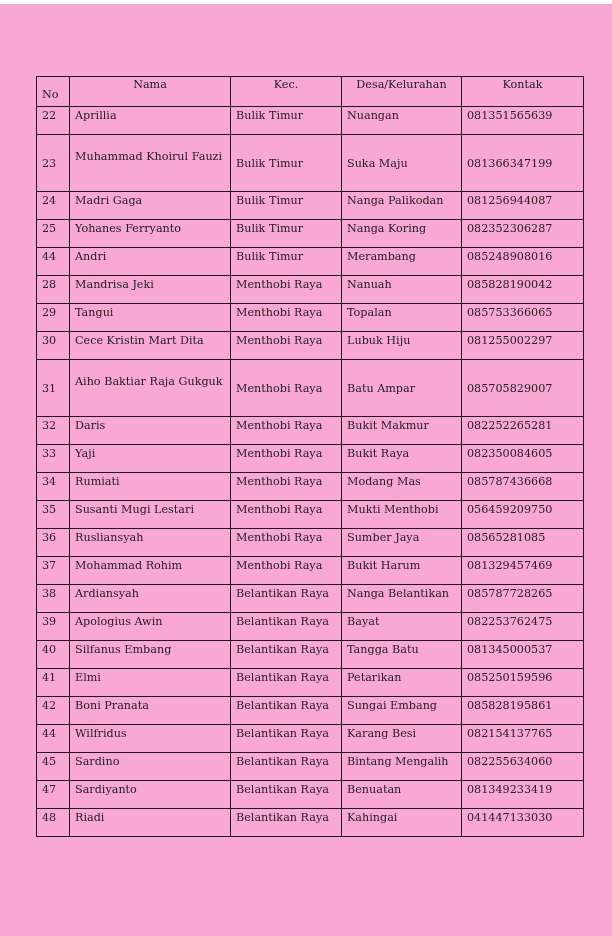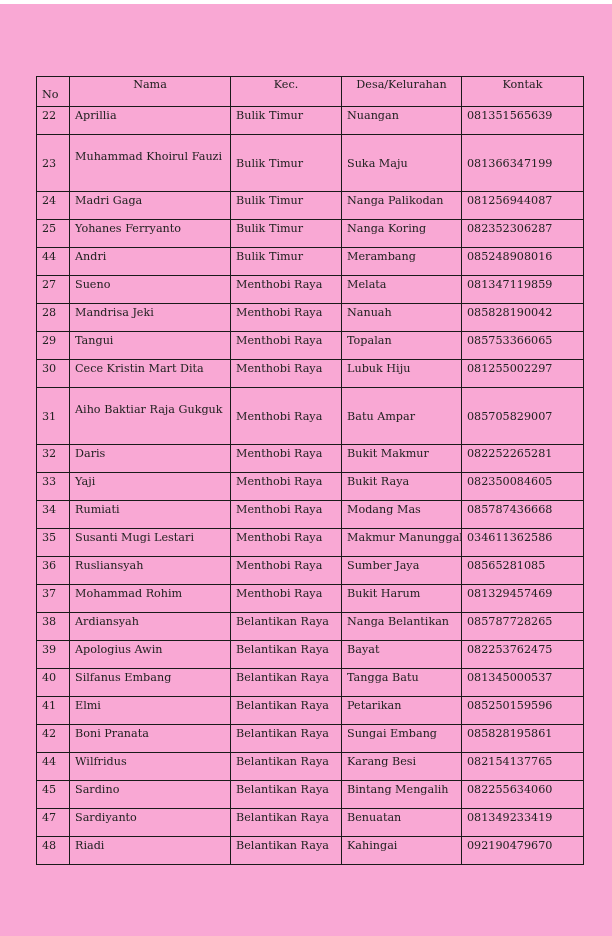--- a/index.html
+++ b/index.html
@@ -123,27 +123,20 @@
           <td class="mid">082352306287</td>
         </tr>
         <tr>
           <td class="mid">44</td>
           <td class="name">Andri</td>
           <td class="mid">Bulik Timur</td>
           <td class="mid">Merambang</td>
           <td class="mid">085248908016</td>
         </tr>
         <tr>
-          <td class="mid">27</td>
-          <td class="name">Sueno</td>
-          <td class="mid">Menthobi Raya</td>
-          <td class="mid">Melata</td>
-          <td class="mid">081347119859</td>
-        </tr>
-        <tr>
           <td class="mid">28</td>
           <td class="name">Mandrisa Jeki</td>
           <td class="mid">Menthobi Raya</td>
           <td class="mid">Nanuah</td>
           <td class="mid">085828190042</td>
         </tr>
         <tr>
           <td class="mid">29</td>
           <td class="name">Tangui</td>
           <td class="mid">Menthobi Raya</td>
@@ -182,22 +175,22 @@
           <td class="mid">34</td>
           <td class="name">Rumiati</td>
           <td class="mid">Menthobi Raya</td>
           <td class="mid">Modang Mas</td>
           <td class="mid">085787436668</td>
         </tr>
         <tr>
           <td class="mid">35</td>
           <td class="name">Susanti Mugi Lestari</td>
           <td class="mid">Menthobi Raya</td>
-          <td class="mid">Makmur Manunggal</td>
-          <td class="mid">034611362586</td>
+          <td class="mid">Mukti Menthobi</td>
+          <td class="mid">056459209750</td>
         </tr>
         <tr>
           <td class="mid">36</td>
           <td class="name">Rusliansyah</td>
           <td class="mid">Menthobi Raya</td>
           <td class="mid">Sumber Jaya</td>
           <td class="mid">08565281085</td>
         </tr>
         <tr>
           <td class="mid">37</td>
@@ -260,17 +253,17 @@
           <td class="name">Sardiyanto</td>
           <td class="mid">Belantikan Raya</td>
           <td class="mid">Benuatan</td>
           <td class="mid">081349233419</td>
         </tr>
         <tr>
           <td class="mid">48</td>
           <td class="name">Riadi</td>
           <td class="mid">Belantikan Raya</td>
           <td class="mid">Kahingai</td>
-          <td class="mid">092190479670</td>
+          <td class="mid">041447133030</td>
         </tr>
       </tbody>
   </table>
 </div>
 
 </body></html>

